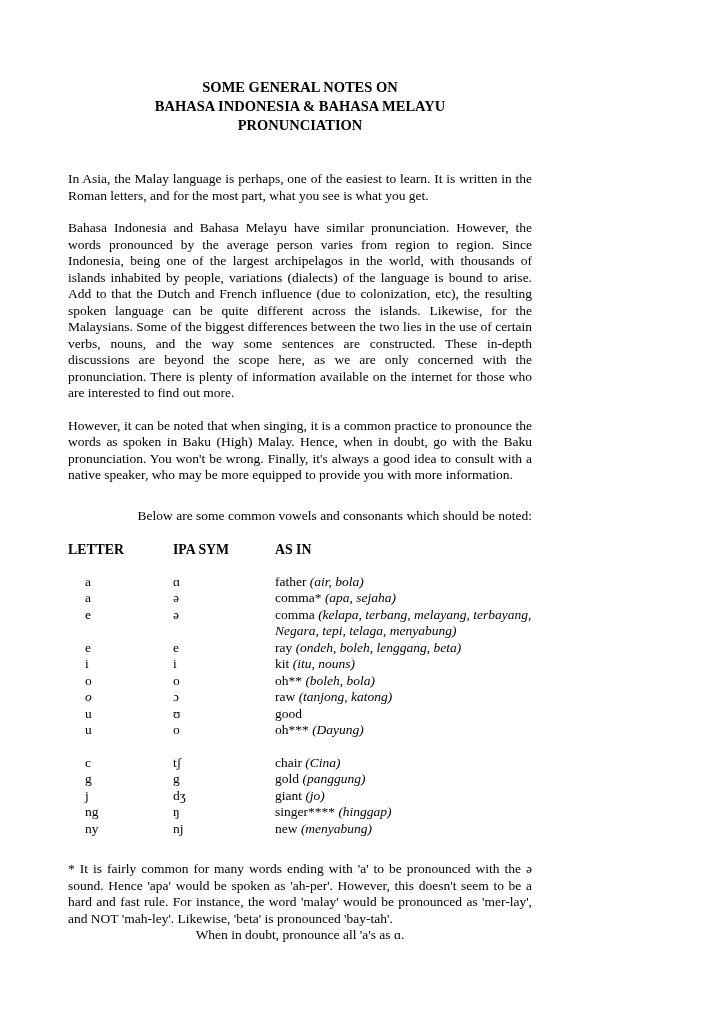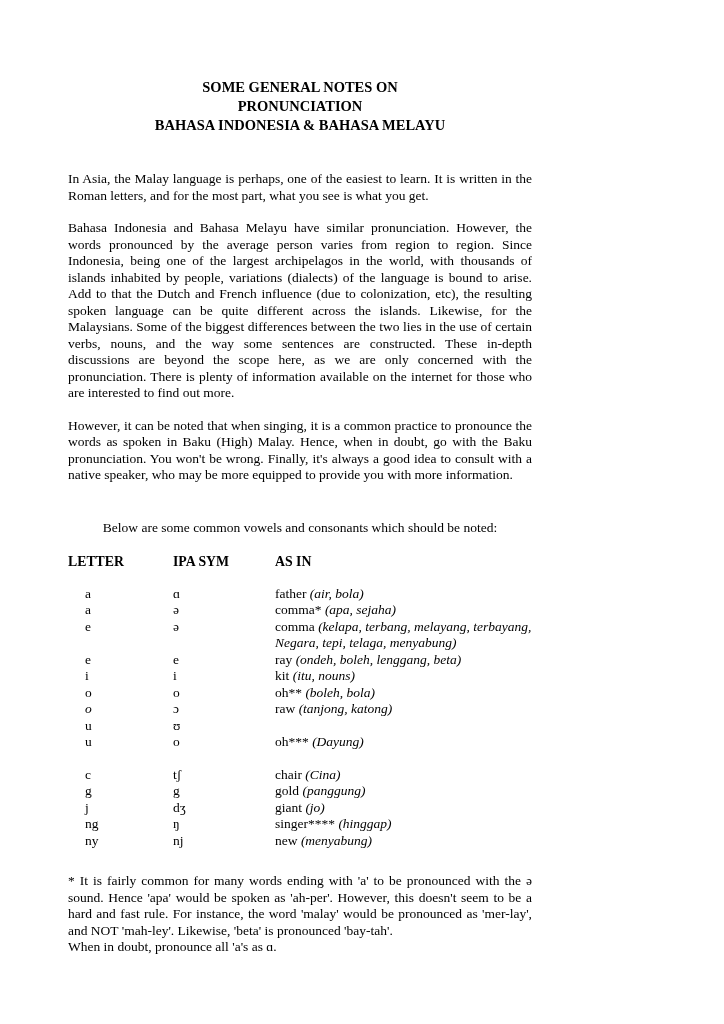--- a/index.html
+++ b/index.html
@@ -26,22 +26,22 @@
   .body-par {
     font-size: 13.5px;
     line-height: 16.5px;
     text-align: justify;
     margin-bottom: 16px;
   }
   .par3 { margin-bottom: 0; }
   .table-intro {
     font-size: 13.5px;
     line-height: 16.5px;
-    margin-top: 36px;
-    text-align: center;
+    margin-top: 24px;
+    text-align: right;
   }
   .ptable {
     margin-top: 18px;
     font-size: 13.5px;
     line-height: 16.5px;
   }
   .trow, .thead {
     display: grid;
     grid-template-columns: 105px 102px 1fr;
   }
@@ -58,32 +58,32 @@
   .footnote {
     margin-top: 24px;
     font-size: 13.5px;
     line-height: 16.5px;
     text-align: justify;
     font-family: Liberation Serif, serif;
   }
   .footnote-last {
     font-size: 13.5px;
     line-height: 16.5px;
-    text-align: left;
+    text-align: center;
   }
 </style>
 </head>
 <body>
 
 <div class="page">
 
   <div class="title">
     <div>SOME GENERAL NOTES ON</div>
+    <div>BAHASA INDONESIA &amp; BAHASA MELAYU</div>
     <div>PRONUNCIATION</div>
-    <div>BAHASA INDONESIA &amp; BAHASA MELAYU</div>
   </div>
 
   <p class="body-par">In Asia, the Malay language is perhaps, one of the easiest to learn. It is written in the Roman letters, and for the most part, what you see is what you get.</p>
 
   <p class="body-par">Bahasa Indonesia and Bahasa Melayu have similar pronunciation. However, the words pronounced by the average person varies from region to region. Since Indonesia, being one of the largest archipelagos in the world, with thousands of islands inhabited by people, variations (dialects) of the language is bound to arise. Add to that the Dutch and French influence (due to colonization, etc), the resulting spoken language can be quite different across the islands. Likewise, for the Malaysians. Some of the biggest differences between the two lies in the use of certain verbs, nouns, and the way some sentences are constructed. These in-depth discussions are beyond the scope here, as we are only concerned with the pronunciation. There is plenty of information available on the internet for those who are interested to find out more.</p>
 
   <p class="body-par par3">However, it can be noted that when singing, it is a common practice to pronounce the words as spoken in Baku (High) Malay. Hence, when in doubt, go with the Baku pronunciation. You won't be wrong. Finally, it's always a good idea to consult with a native speaker, who may be more equipped to provide you with more information.</p>
 
   <p class="table-intro">Below are some common vowels and consonants which should be noted:</p>
 
@@ -133,20 +133,21 @@
 
     <div class="trow">
       <span class="c-letter italic">o</span>
       <span class="c-ipa">ɔ</span>
       <span class="c-asin"><span>raw</span> <em>(tanjong, katong)</em></span>
     </div>
 
     <div class="trow">
       <span class="c-letter">u</span>
       <span class="c-ipa">ʊ</span>
+      <span class="c-asin"><span>good</span> <em></em></span>
     </div>
 
     <div class="trow">
       <span class="c-letter">u</span>
       <span class="c-ipa">o</span>
       <span class="c-asin"><span>oh***</span> <em>(Dayung)</em></span>
     </div>
 
     <div class="trow group-gap">
       <span class="c-letter">c</span>

